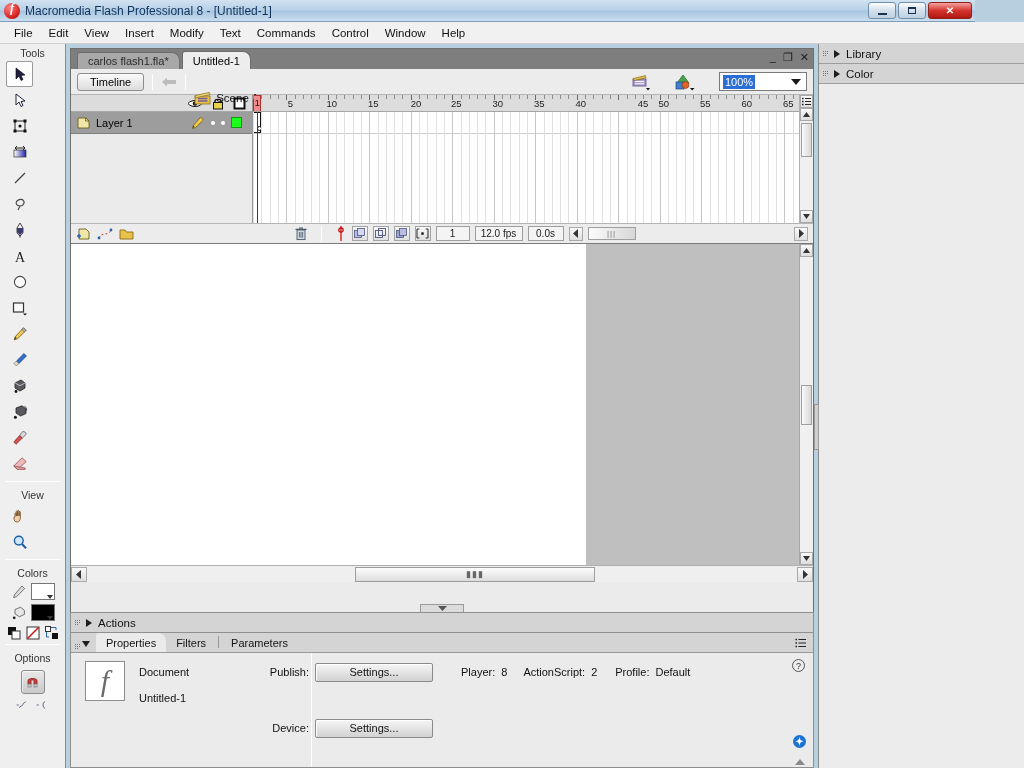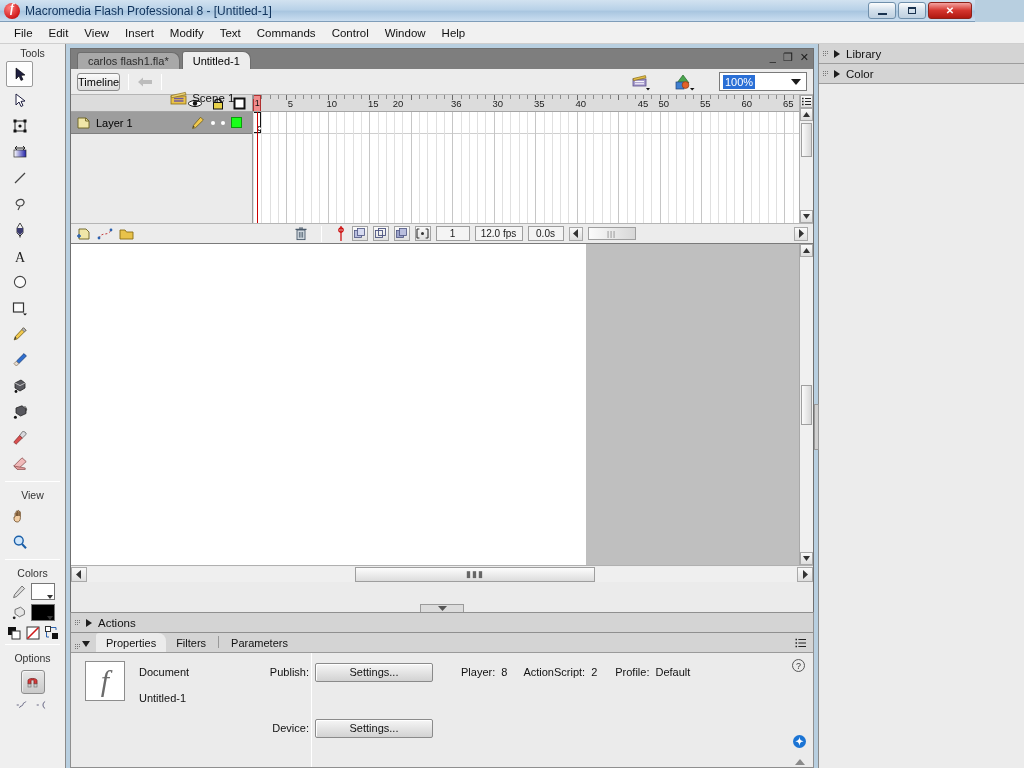--- a/index.html
+++ b/index.html
@@ -116,21 +116,21 @@
     position: absolute; right: 4px; top: 2px; display: flex; gap: 7px;
     align-items: center; color: #1c1c1c; font-size: 11px;
   }
   .doc-winbtn { cursor: default; line-height: 12px; }
 
   .tl-header {
     height: 26px; background: #ececec; border-bottom: 1px solid #b5b5b5;
     display: flex; align-items: center; padding-left: 6px; position: relative;
   }
   .tl-btn {
-    height: 18px; padding: 0 0; display: flex; align-items: center;
+    height: 18px; padding: 0 12px; display: flex; align-items: center;
     border: 1px solid #8e8e8e; border-radius: 3px; font-size: 11px;
     background: linear-gradient(to bottom,#fbfbfb,#dcdcdc);
   }
   .vsep { width: 1px; height: 16px; background: #c0c0c0; margin: 0 8px; border-right: 1px solid #fff; }
   .scene-label { display: flex; align-items: center; gap: 5px; font-size: 11.5px; color: #111; margin-top: 32px; }
   .tl-right { position: absolute; right: 6px; top: 3px; display: flex; align-items: center; gap: 23px; }
   .zoom-box {
     width: 88px; height: 19px; border: 1px solid #7a7a7a; background: #fff;
     display: flex; align-items: center; position: relative;
   }
@@ -704,22 +704,22 @@
             <div class="tick major" style="left: 489.7px;"></div>
             <div class="tick" style="left: 498px;"></div>
             <div class="tick" style="left: 506.3px;"></div>
             <div class="tick" style="left: 514.6px;"></div>
             <div class="tick" style="left: 522.9px;"></div>
             <div class="tick major" style="left: 531.2px;"></div>
             <div class="tick" style="left: 539.5px;"></div>
             <div class="ruler-num" style="left: 37.35px;">5</div>
             <div class="ruler-num" style="left: 78.85px;">10</div>
             <div class="ruler-num" style="left: 120.35px;">15</div>
-            <div class="ruler-num" style="left: 145px;">20</div>
-            <div class="ruler-num" style="left: 203.35px;">36</div>
+            <div class="ruler-num" style="left: 163px;">20</div>
+            <div class="ruler-num" style="left: 203.35px;">25</div>
             <div class="ruler-num" style="left: 244.85px;">30</div>
             <div class="ruler-num" style="left: 286.35px;">35</div>
             <div class="ruler-num" style="left: 327.85px; text-align: center;">40</div>
             <div class="ruler-num" style="left: 390px;">45</div>
             <div class="ruler-num" style="left: 410.85px;">50</div>
             <div class="ruler-num" style="left: 452.35px;">55</div>
             <div class="ruler-num" style="left: 493.85px;">60</div>
             <div class="ruler-num" style="left: 535.35px;">65</div>
           </div>
         <div class="frames-grid" id="frames-grid">

